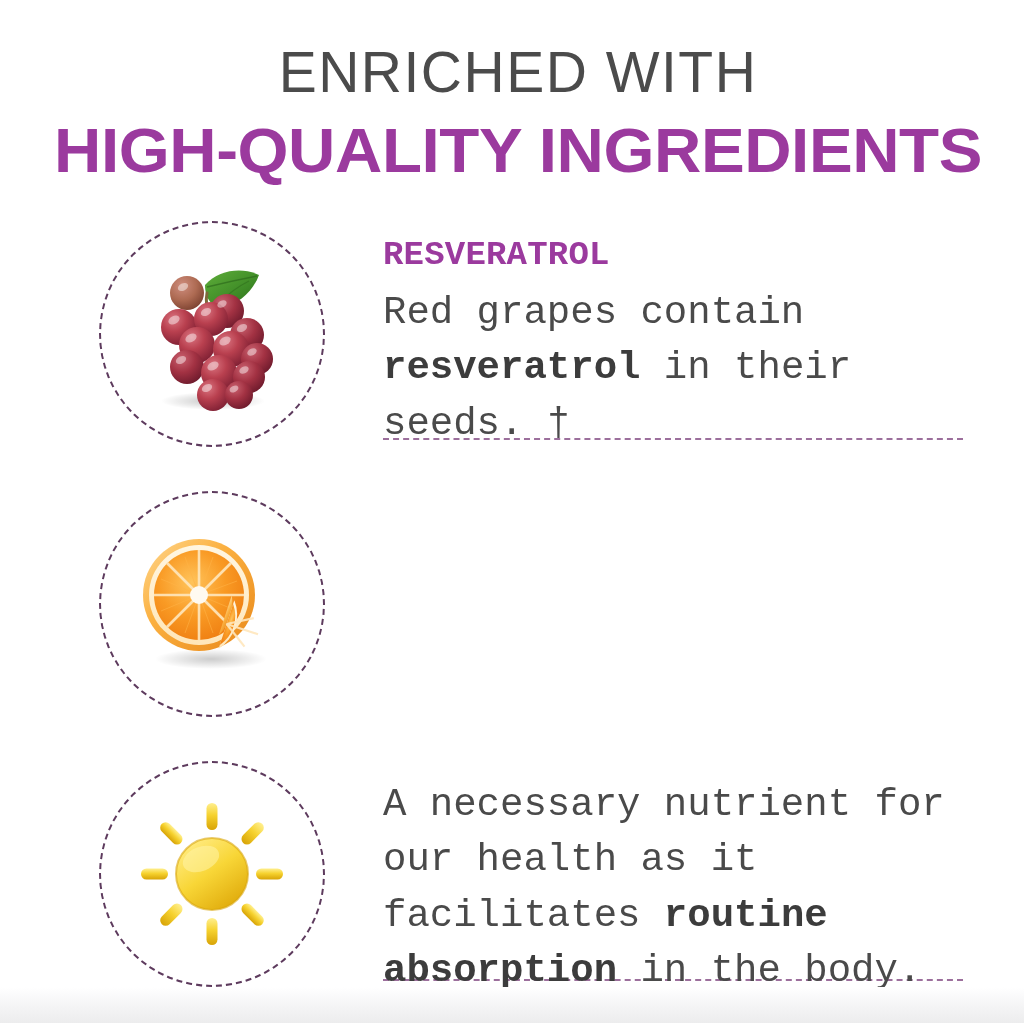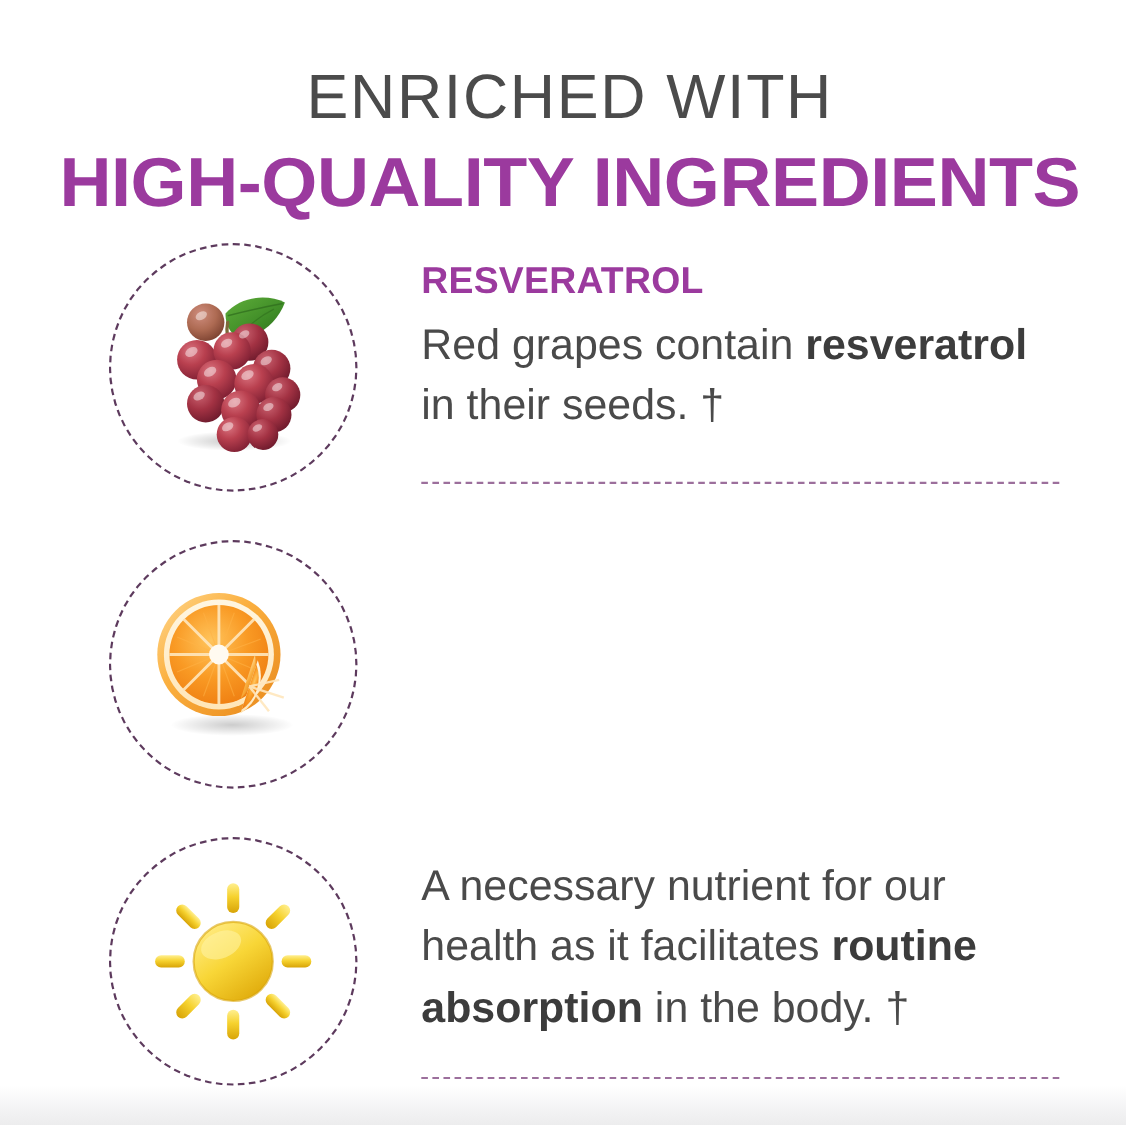--- a/index.html
+++ b/index.html
@@ -16,21 +16,21 @@
     position: relative;
     width: 1024px;
     height: 1023px;
     background: #ffffff;
     overflow: hidden;
   }
 
   
   .header {
     position: absolute;
-    top: 16px;
+    top: 0;
     left: 0;
     width: 1024px;
     text-align: center;
     padding-top: 44px;
     box-sizing: border-box;
     padding-left: 12px;
   }
   .title-line1 {
     font-size: 57px;
     font-weight: 300;
@@ -86,20 +86,21 @@
   .icon-art {
     width: 170px;
     height: 170px;
     display: block;
   }
 
   .text-col {
     flex: 1 1 auto;
     padding-right: 61px;
     padding-top: 30px;
+    font-family: Liberation Mono, monospace;
   }
   .ing-title {
     font-size: 34px;
     font-weight: bold;
     color: #9b3a9e;
     letter-spacing: 0.2px;
     line-height: 1.0;
     margin: 0 0 14px 0;
   }
   .ing-desc {

